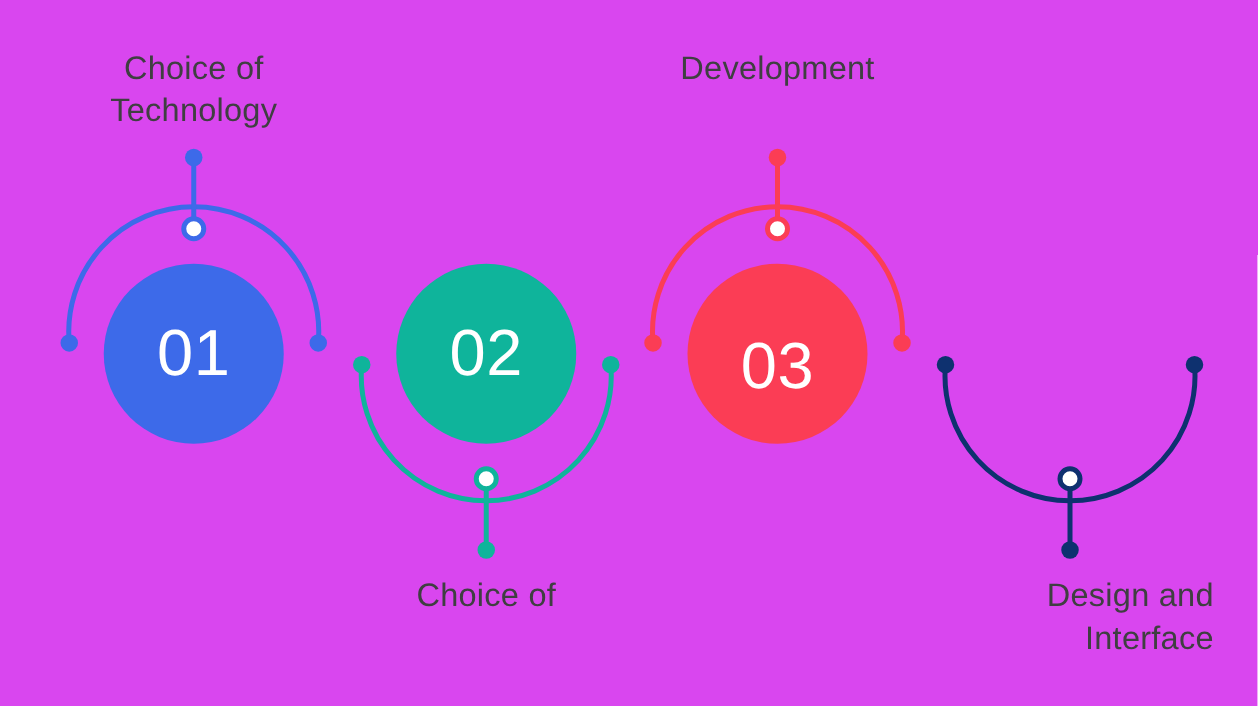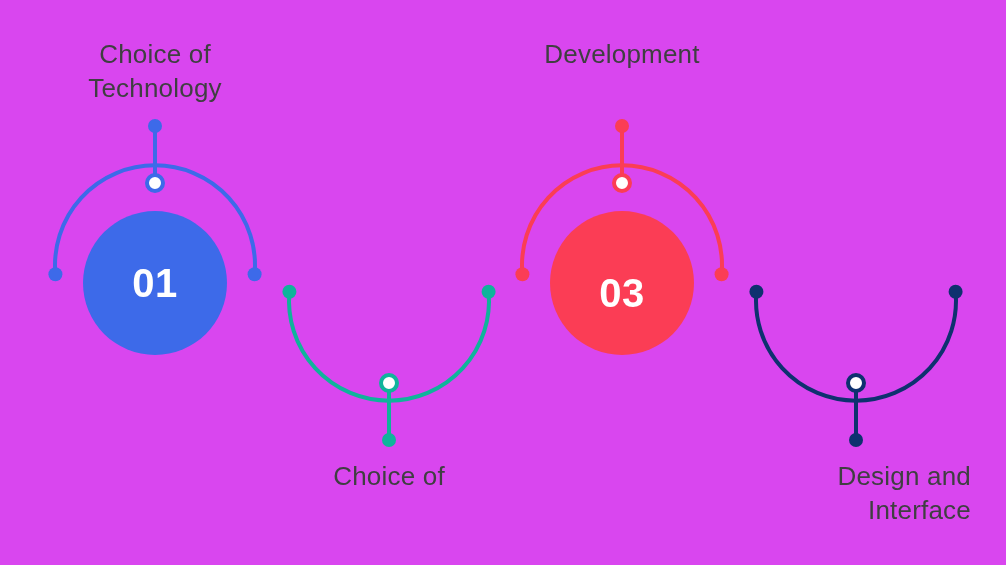--- a/index.html
+++ b/index.html
@@ -55,22 +55,22 @@
     width: 144px;
     height: 144px;
     border-radius: 50%;
     background: var(--c);
     display: flex;
     align-items: center;
     justify-content: center;
   }
   .step-number {
     color: #ffffff;
-    font-size: 40px;
-    font-weight: 700;
+    font-size: 52px;
+    font-weight: 400;
     letter-spacing: 0.5px;
     line-height: 1;
   }
 </style>
 </head>
 <body>
 
 <div class="canvas" style="background: #d946ef; color: rgb(63, 63, 65);">
 
   <div class="step" style="left: 40px; --c: #3D6AE9;">
@@ -96,20 +96,23 @@
       <span class="label-line">Choice of</span>
     </div>
     <svg class="deco flip" viewBox="0 -75 230 305" aria-hidden="true">
       <path d="M 15.4 106.3 A 100 100 0 1 1 214.6 106.3" fill="none" stroke="currentColor" stroke-width="4"></path>
       <line x1="115" y1="15" x2="115" y2="-42" stroke="currentColor" stroke-width="4"></line>
       <circle cx="115" cy="-42" r="7" fill="currentColor"></circle>
       <circle cx="15.4" cy="106.3" r="7" fill="currentColor"></circle>
       <circle cx="214.6" cy="106.3" r="7" fill="currentColor"></circle>
       <circle cx="115" cy="15" r="8" fill="#ffffff" stroke="currentColor" stroke-width="4"></circle>
     </svg>
+    <div class="big-circle">
+      <span class="step-number" style="color: rgb(255, 255, 255);">02</span>
+    </div>
   </div>
 
   <div class="step" style="left: 507px; --c: #FB3D55;">
     <div class="step-label top" style="color: rgb(63, 63, 65);">
       <span class="label-line">Development</span>
     </div>
     <svg class="deco" viewBox="0 -75 230 305" aria-hidden="true">
       <path d="M 15.4 106.3 A 100 100 0 1 1 214.6 106.3" fill="none" stroke="currentColor" stroke-width="4"></path>
       <line x1="115" y1="15" x2="115" y2="-42" stroke="currentColor" stroke-width="4"></line>
       <circle cx="115" cy="-42" r="7" fill="currentColor"></circle>

